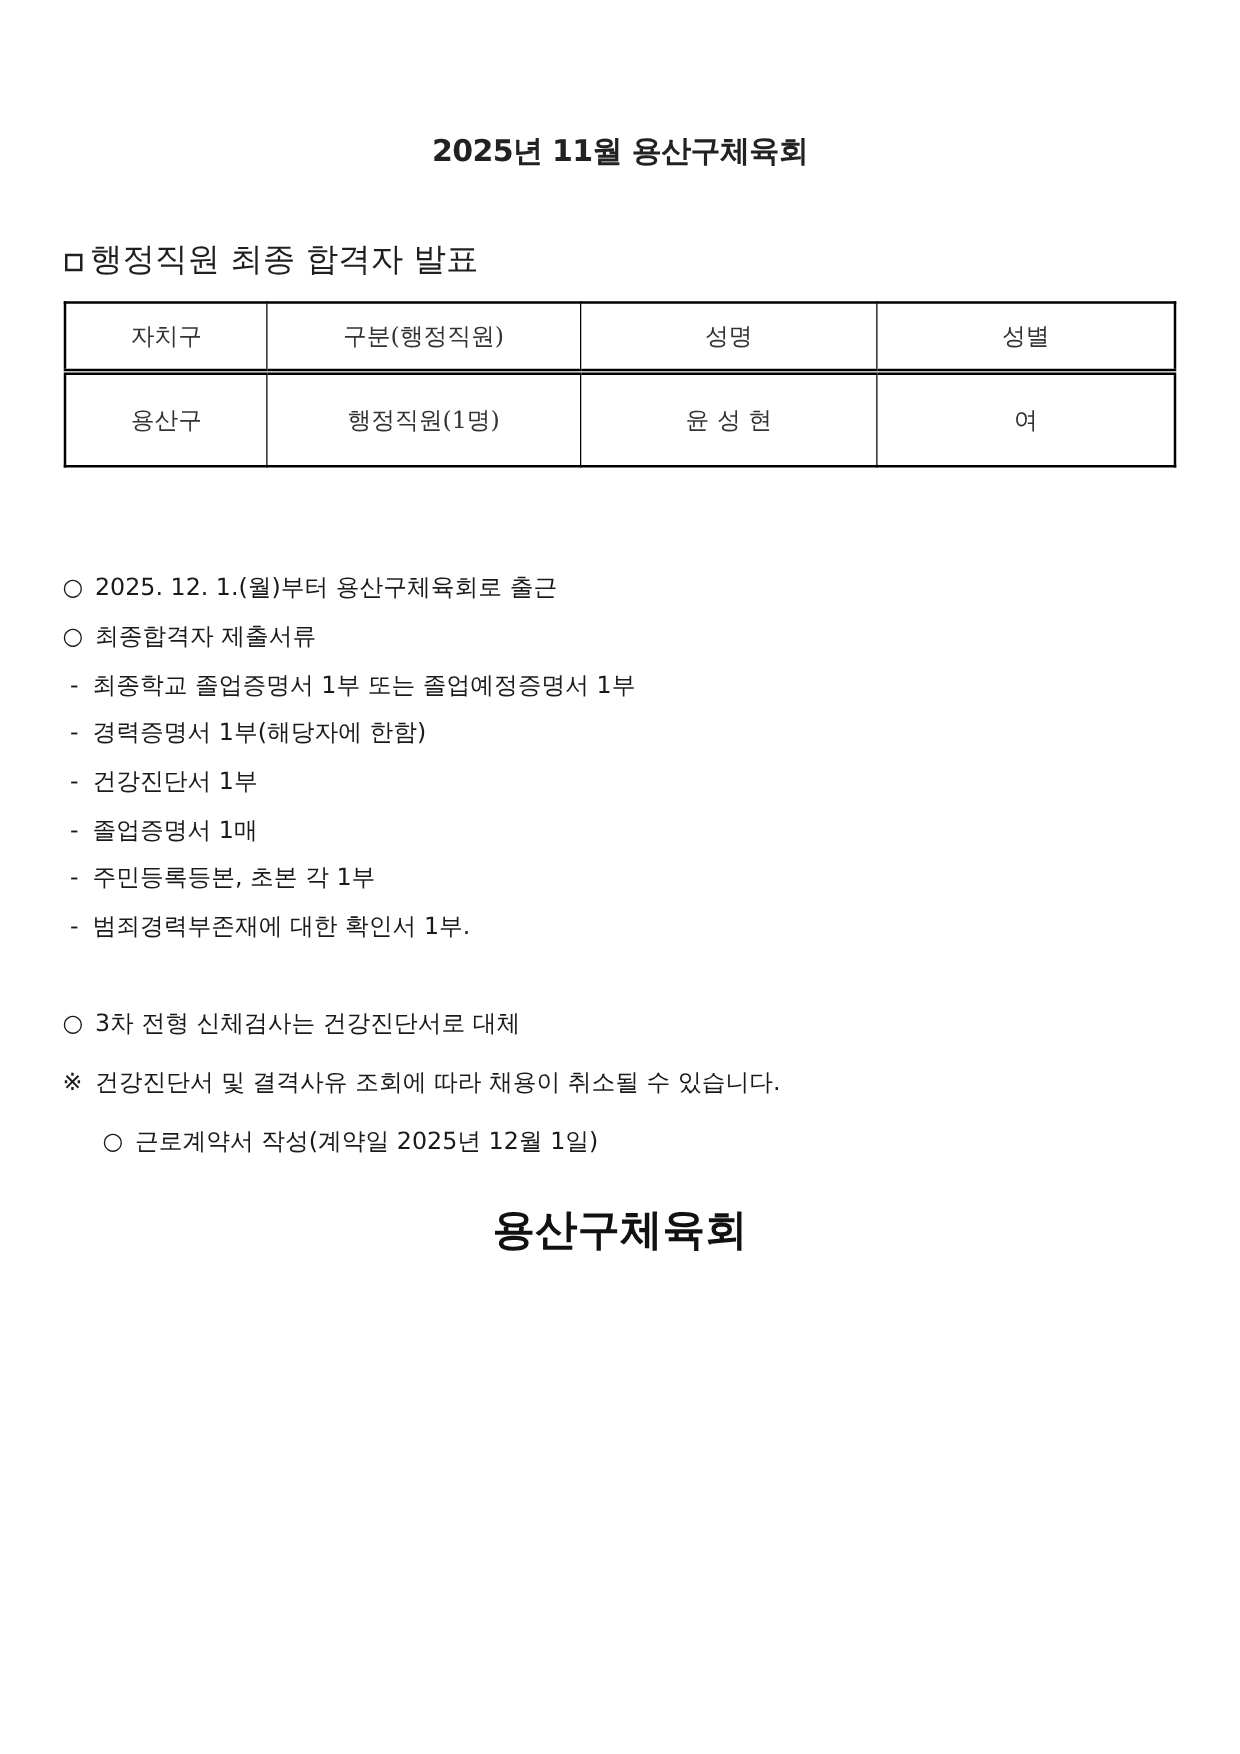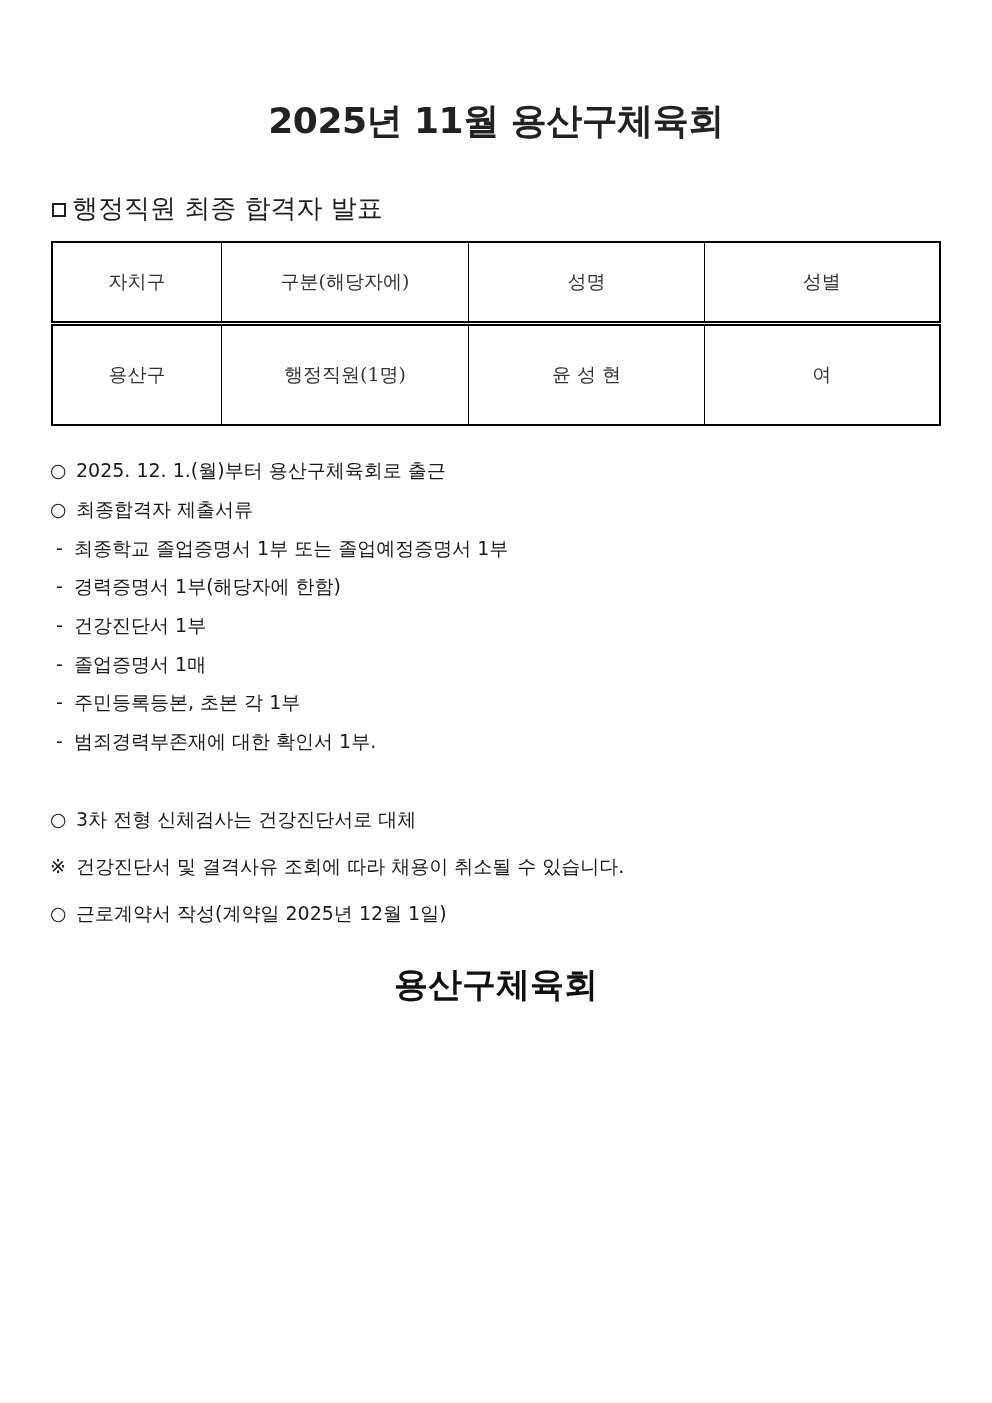--- a/index.html
+++ b/index.html
@@ -14,21 +14,21 @@
       overflow: hidden;
       color: #1a1a1a;
       font-family: "DejaVu Sans", "Liberation Sans", sans-serif;
     }
     .doc-title {
       position: absolute;
       left: 0;
       width: 992px;
       top: 96px;
       text-align: center;
-      font-size: 36px;
+      font-size: 24px;
       font-weight: bold;
       letter-spacing: -0.5px;
       color: #222222;
       line-height: 50px;
     }
     .section-heading {
       position: absolute;
       left: 52px;
       top: 152px;
       font-size: 26px;
@@ -60,21 +60,21 @@
       font-family: "DejaVu Serif", "Liberation Serif", serif;
       color: #333333;
     }
     .result-table th, .result-table td {
       border-left: 1.5px solid #000;
       border-right: 1.5px solid #000;
       text-align: center;
       vertical-align: middle;
       font-weight: normal;
       font-size: 19px;
-      padding: 13px;
+      padding: 0;
     }
     .result-table th {
       height: 52px;
       border-bottom: 5px double #000;
     }
     .result-table td {
       height: 72px;
     }
     .col-district { width: 161px; }
     .col-category { width: 251px; }
@@ -125,21 +125,21 @@
 
   <div class="section-heading">
     <span class="square-bullet"></span>
     <span>행정직원 최종 합격자 발표</span>
   </div>
 
   <table class="result-table">
     <thead>
       <tr>
         <th class="col-district">자치구</th>
-        <th class="col-category">구분(해당자에)</th>
+        <th class="col-category">구분(행정직원)</th>
         <th class="col-name">성명</th>
         <th class="col-gender">성별</th>
       </tr>
     </thead>
     <tbody>
       <tr>
         <td>용산구</td>
         <td>행정직원(1명)</td>
         <td>윤 성 현</td>
         <td>여</td>
@@ -171,20 +171,20 @@
     </div>
     <div class="note-line sub" style="top:271px;">
       <span class="marker">-</span><span>범죄경력부존재에 대한 확인서 1부.</span>
     </div>
     <div class="note-line" style="top:349px;">
       <span class="marker">○</span><span>3차 전형 신체검사는 건강진단서로 대체</span>
     </div>
     <div class="note-line" style="top:396px;">
       <span class="marker">※</span><span>건강진단서 및 결격사유 조회에 따라 채용이 취소될 수 있습니다.</span>
     </div>
-    <div class="note-line" style="top:443px;">
+    <div class="note-line" style="top:443px;margin-left:32px;">
       <span class="marker">○</span><span>근로계약서 작성(계약일 2025년 12월 1일)</span>
     </div>
   </div>
 
   <div class="footer-org">용산구체육회</div>
 
 </div>
 
 </body></html>

